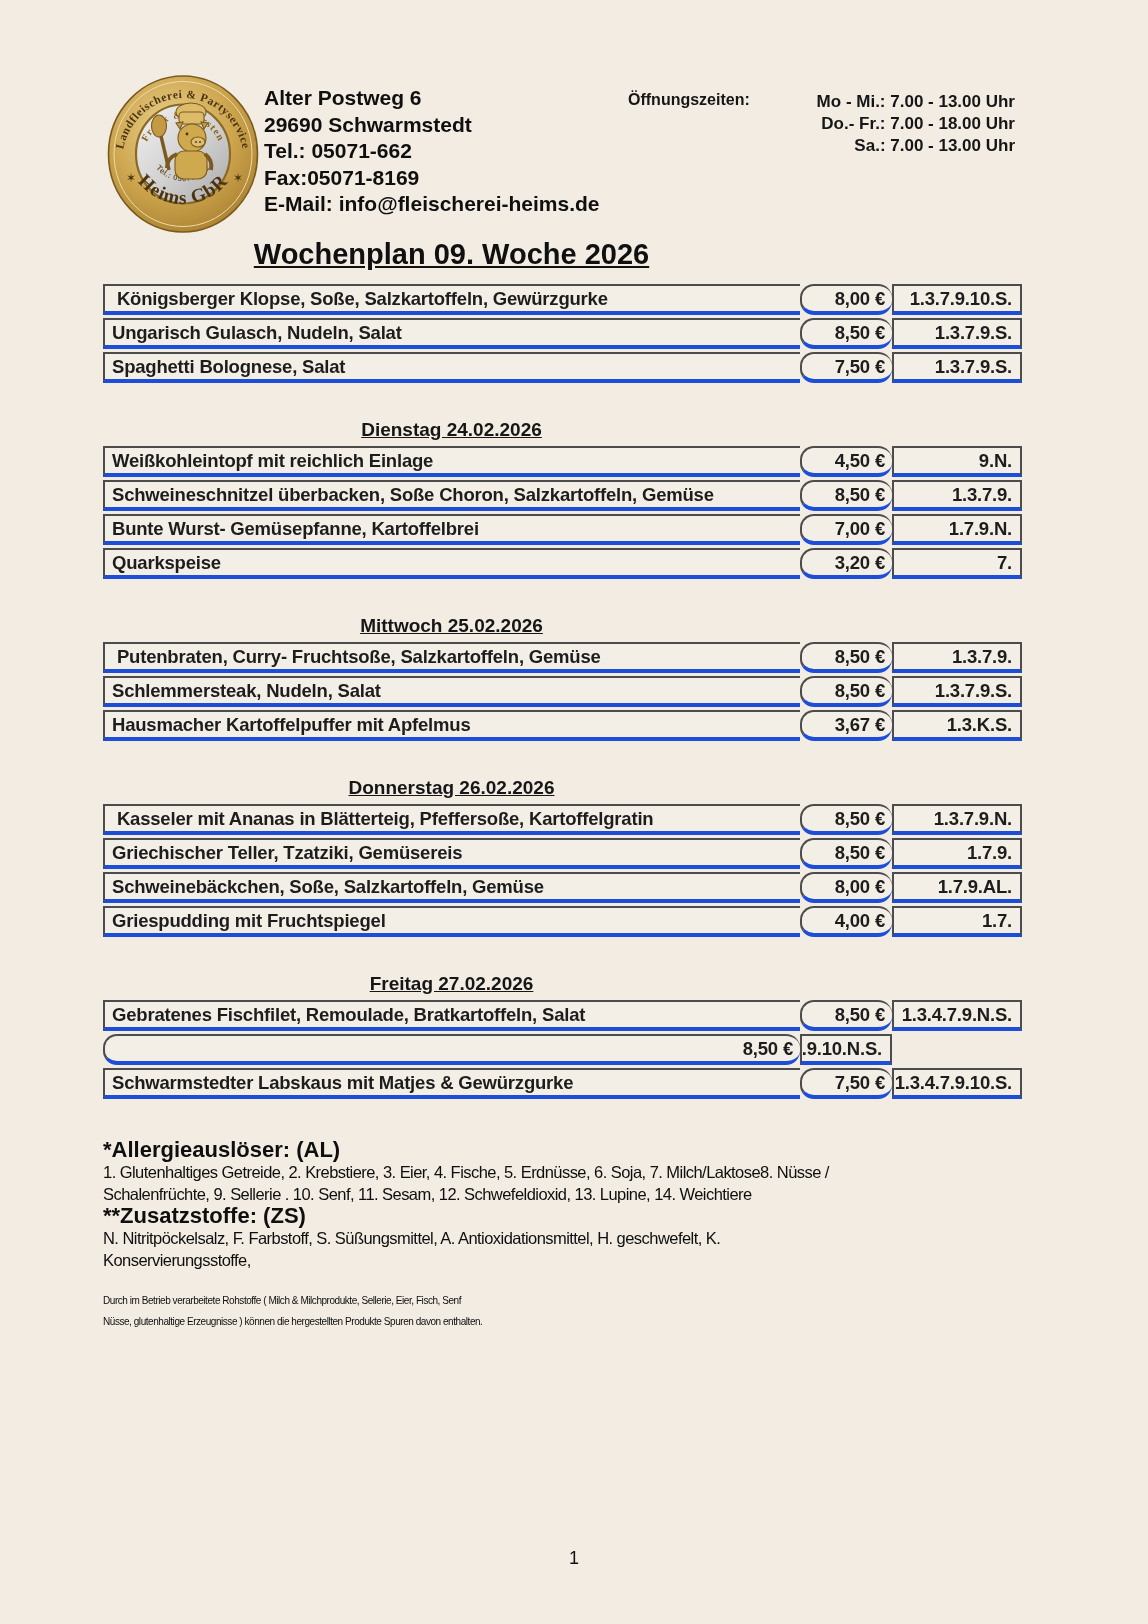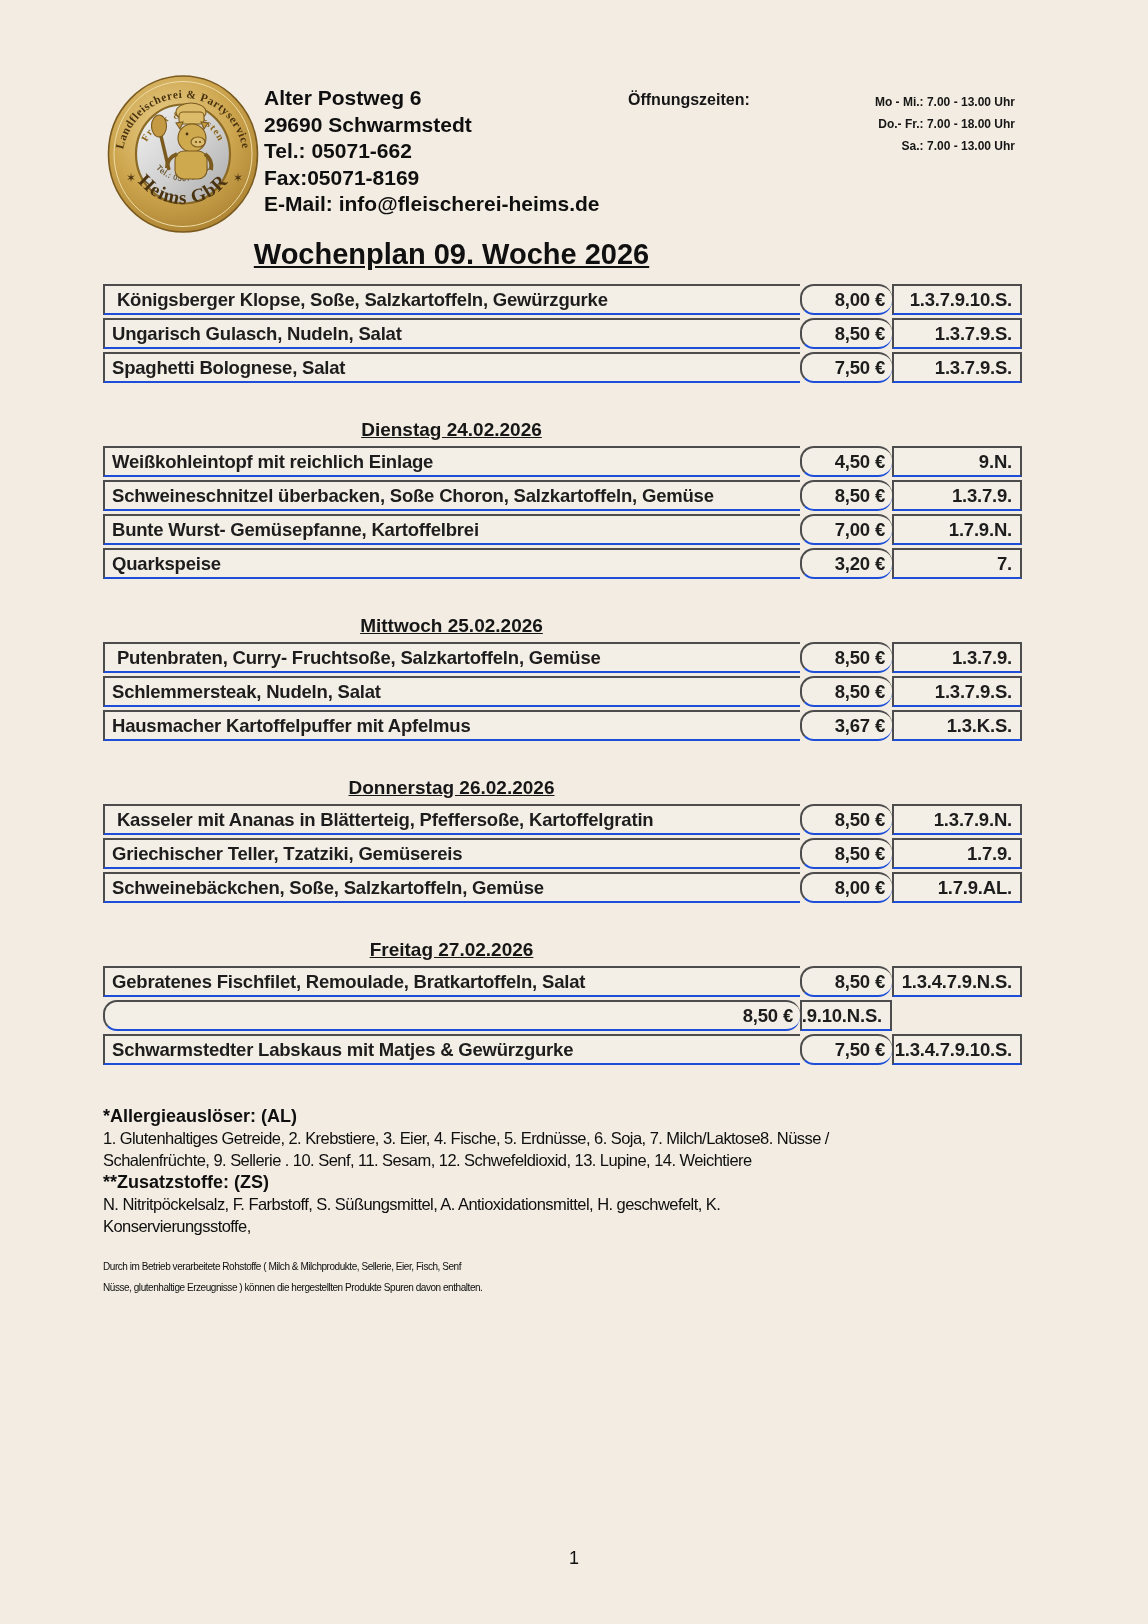--- a/index.html
+++ b/index.html
@@ -8,43 +8,43 @@
     width:1148px;height:1624px;
     background:#f2ece2;
     font-family:"Liberation Sans","DejaVu Sans",sans-serif;
     color:#161616;
     overflow:hidden;
   }
   
   .logo{position:absolute;left:107px;top:74px;width:153px;height:162px;}
   .address{position:absolute;left:264px;top:85px;font-size:21px;font-weight:bold;line-height:26.5px;color:#0f0f0f;white-space:nowrap;}
   .hours-label{position:absolute;left:628px;top:91px;font-size:16px;font-weight:bold;}
-  .hours-lines{position:absolute;right:133px;top:91px;text-align:right;font-size:12px;font-weight:bold;line-height:22px;white-space:nowrap;}
+  .hours-lines{position:absolute;right:133px;top:91px;text-align:right;font-size:17px;font-weight:bold;line-height:22px;white-space:nowrap;}
   
   .content{position:absolute;left:103px;top:238px;width:919px;}
   h1.title{margin:0 0 13px 0;width:697px;text-align:center;font-size:29px;font-weight:bold;color:#101010;}
   .u{text-decoration:underline;}
   .day + .day{margin-top:36px;}
   .day-head{display:grid;grid-template-columns:697px 92px 130px;margin-bottom:5px;font-size:19px;font-weight:bold;align-items:end;}
   .day-head > div{text-align:center;white-space:nowrap;}
   .day-head.no-col-heads .col-head{visibility:hidden;}
   .menu-row{display:grid;grid-template-columns:697px 92px 130px;height:31px;margin-bottom:3px;box-sizing:border-box;}
   .cell{
     box-sizing:border-box;height:31px;display:flex;align-items:center;
     background:#f4efe6;
-    border-top:2px solid #4c4c4c;border-bottom:2px solid #1d4ed8;
+    border-top:2px solid #4c4c4c;border-bottom:4px solid #1d4ed8;
     font-size:18.5px;font-weight:bold;letter-spacing:-0.2px;color:#1d1d1d;
     white-space:pre;overflow:hidden;
   }
   .cell.dish{border-left:2px solid #4c4c4c;padding-left:7px;}
   .cell.price{border-left:2px solid #4c4c4c;justify-content:flex-end;padding-right:7px;border-radius:14px;}
   .cell.al{border-left:2px solid #4c4c4c;border-right:2px solid #4c4c4c;justify-content:flex-end;padding-right:8px;}
   
   .footnotes{margin-top:40px;color:#0f0f0f;}
-  .fn-title{font-size:18px;font-weight:bold;line-height:22px;white-space:nowrap;}
+  .fn-title{font-size:22px;font-weight:bold;line-height:22px;white-space:nowrap;}
   .fn-line{font-size:16.5px;font-weight:normal;letter-spacing:-0.55px;line-height:22px;white-space:nowrap;}
   .disclaimer{margin-top:20px;}
   .disclaimer .fn-line{font-size:10px;letter-spacing:-0.45px;line-height:20.5px;}
   .page-number{position:absolute;left:0;top:1548px;width:1148px;text-align:center;font-size:18px;font-weight:normal;color:#101010;}
 </style>
 </head>
 <body>
 
 <div class="page">
 
@@ -222,20 +222,25 @@
     <div class="cell price">8,50 €</div>
     <div class="cell al">1.7.9.</div>
   </div>
 
   <div class="menu-row">
     <div class="cell dish">Schweinebäckchen, Soße, Salzkartoffeln, Gemüse</div>
     <div class="cell price">8,00 €</div>
     <div class="cell al">1.7.9.AL.</div>
   </div>
 
+  <div class="menu-row">
+    <div class="cell dish">Griespudding mit Fruchtspiegel</div>
+    <div class="cell price">4,00 €</div>
+    <div class="cell al">1.7.</div>
+  </div>
 </div>
   </section>
 
   <section class="day">
     <div class="day-head no-col-heads">
       <div class="day-heading-cell"><span class="u day-heading">Freitag 27.02.2026</span></div>
       <div class="col-head"><span class="u price-head">Preis</span></div>
       <div class="col-head"><span class="u al-head">AL */ ZS**</span></div>
     </div>
     <div class="rows">

